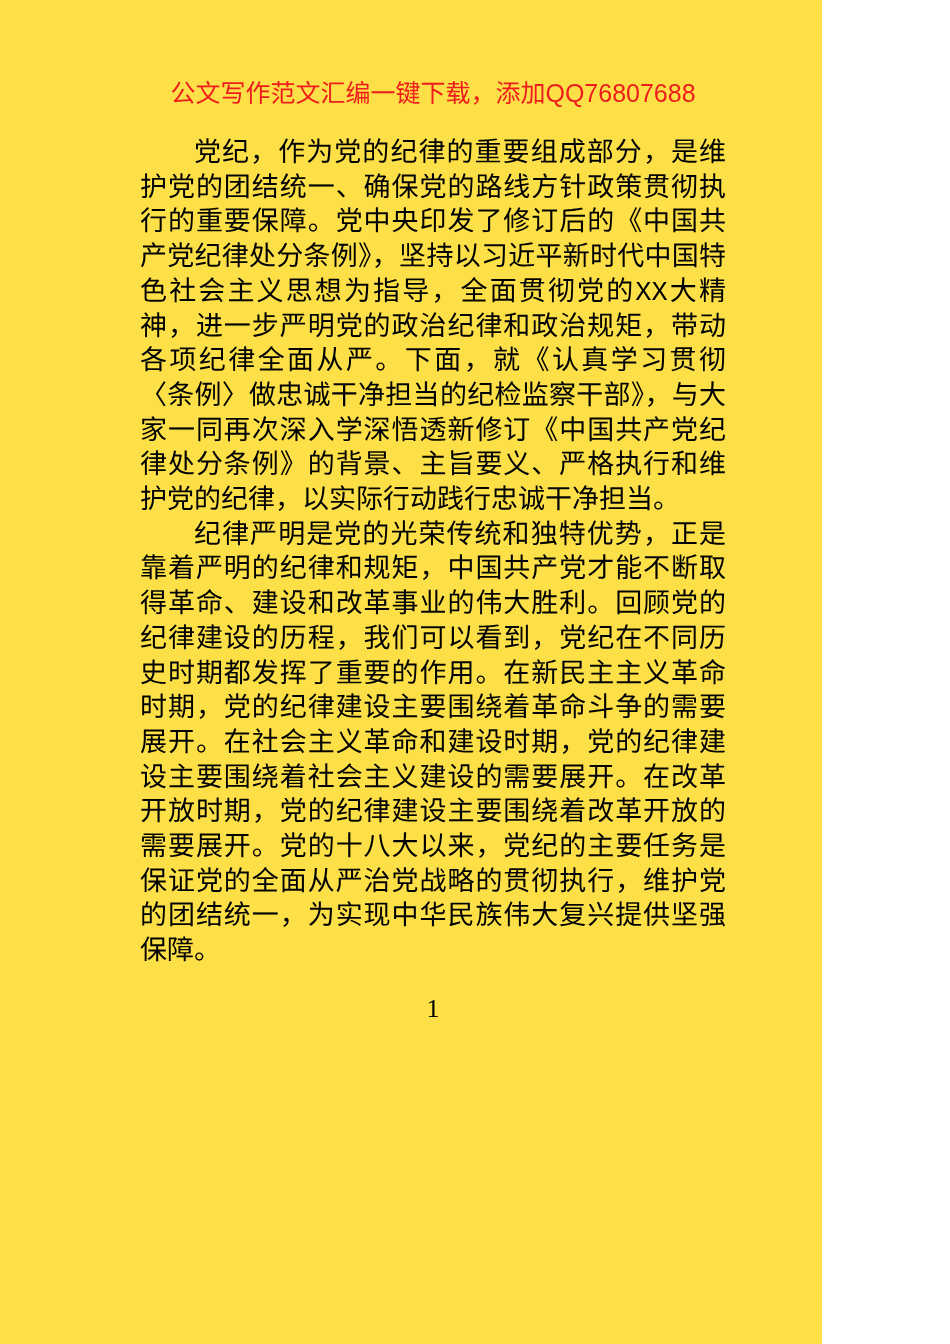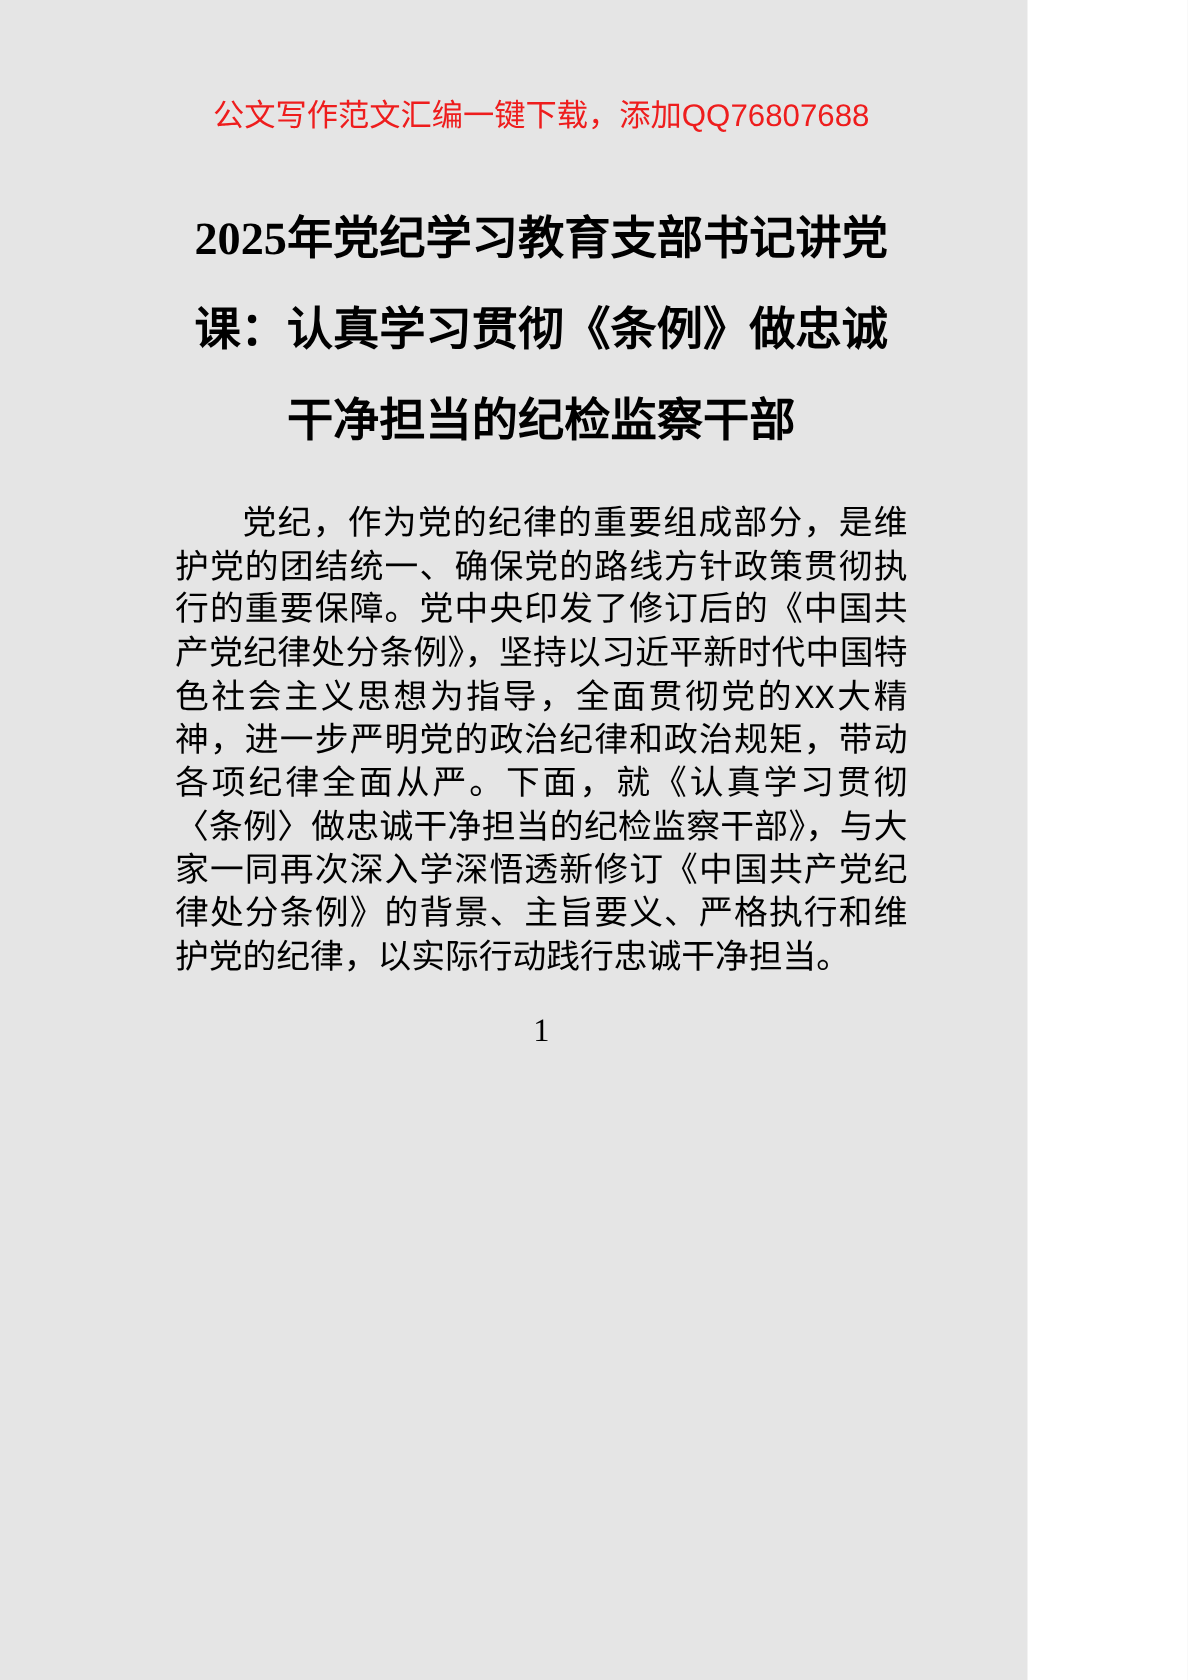--- a/index.html
+++ b/index.html
@@ -6,21 +6,21 @@
     margin: 0;
     padding: 0;
     background: #ffffff;
   }
   .page {
     position: relative;
     width: 822px;
     height: 1344px;
     box-sizing: border-box;
     padding: 80px 96px 0 140px;
-    background: #e5e5e5;
+    background: #fde047;
     overflow: hidden;
   }
   .notice {
     font-family: "Liberation Sans", sans-serif;
     font-size: 25px;
     line-height: 27px;
     color: #ee1d1d;
     text-align: center;
     white-space: nowrap;
   }
@@ -55,21 +55,21 @@
     color: #000000;
   }
 </style>
 </head>
 <body>
 
 <div class="page">
 
   <div class="notice">公文写作范文汇编一键下载，添加QQ76807688</div>
 
-  <h1 class="doc-title">2025年党纪学习教育支部书记讲党课：认真学习贯彻《条例》做忠诚干净担当的纪检监察干部</h1>
 
   <div class="doc-body">
     <p>党纪，作为党的纪律的重要组成部分，是维护党的团结统一、确保党的路线方针政策贯彻执行的重要保障。党中央印发了修订后的《中国共产党纪律处分条例》，坚持以习近平新时代中国特色社会主义思想为指导，全面贯彻党的XX大精神，进一步严明党的政治纪律和政治规矩，带动各项纪律全面从严。下面，就《认真学习贯彻〈条例〉做忠诚干净担当的纪检监察干部》，与大家一同再次深入学深悟透新修订《中国共产党纪律处分条例》的背景、主旨要义、严格执行和维护党的纪律，以实际行动践行忠诚干净担当。</p>
+    <p>纪律严明是党的光荣传统和独特优势，正是靠着严明的纪律和规矩，中国共产党才能不断取得革命、建设和改革事业的伟大胜利。回顾党的纪律建设的历程，我们可以看到，党纪在不同历史时期都发挥了重要的作用。在新民主主义革命时期，党的纪律建设主要围绕着革命斗争的需要展开。在社会主义革命和建设时期，党的纪律建设主要围绕着社会主义建设的需要展开。在改革开放时期，党的纪律建设主要围绕着改革开放的需要展开。党的十八大以来，党纪的主要任务是保证党的全面从严治党战略的贯彻执行，维护党的团结统一，为实现中华民族伟大复兴提供坚强保障。</p>
   </div>
 
   <div class="page-number">1</div>
 
 </div>
 
 </body></html>

